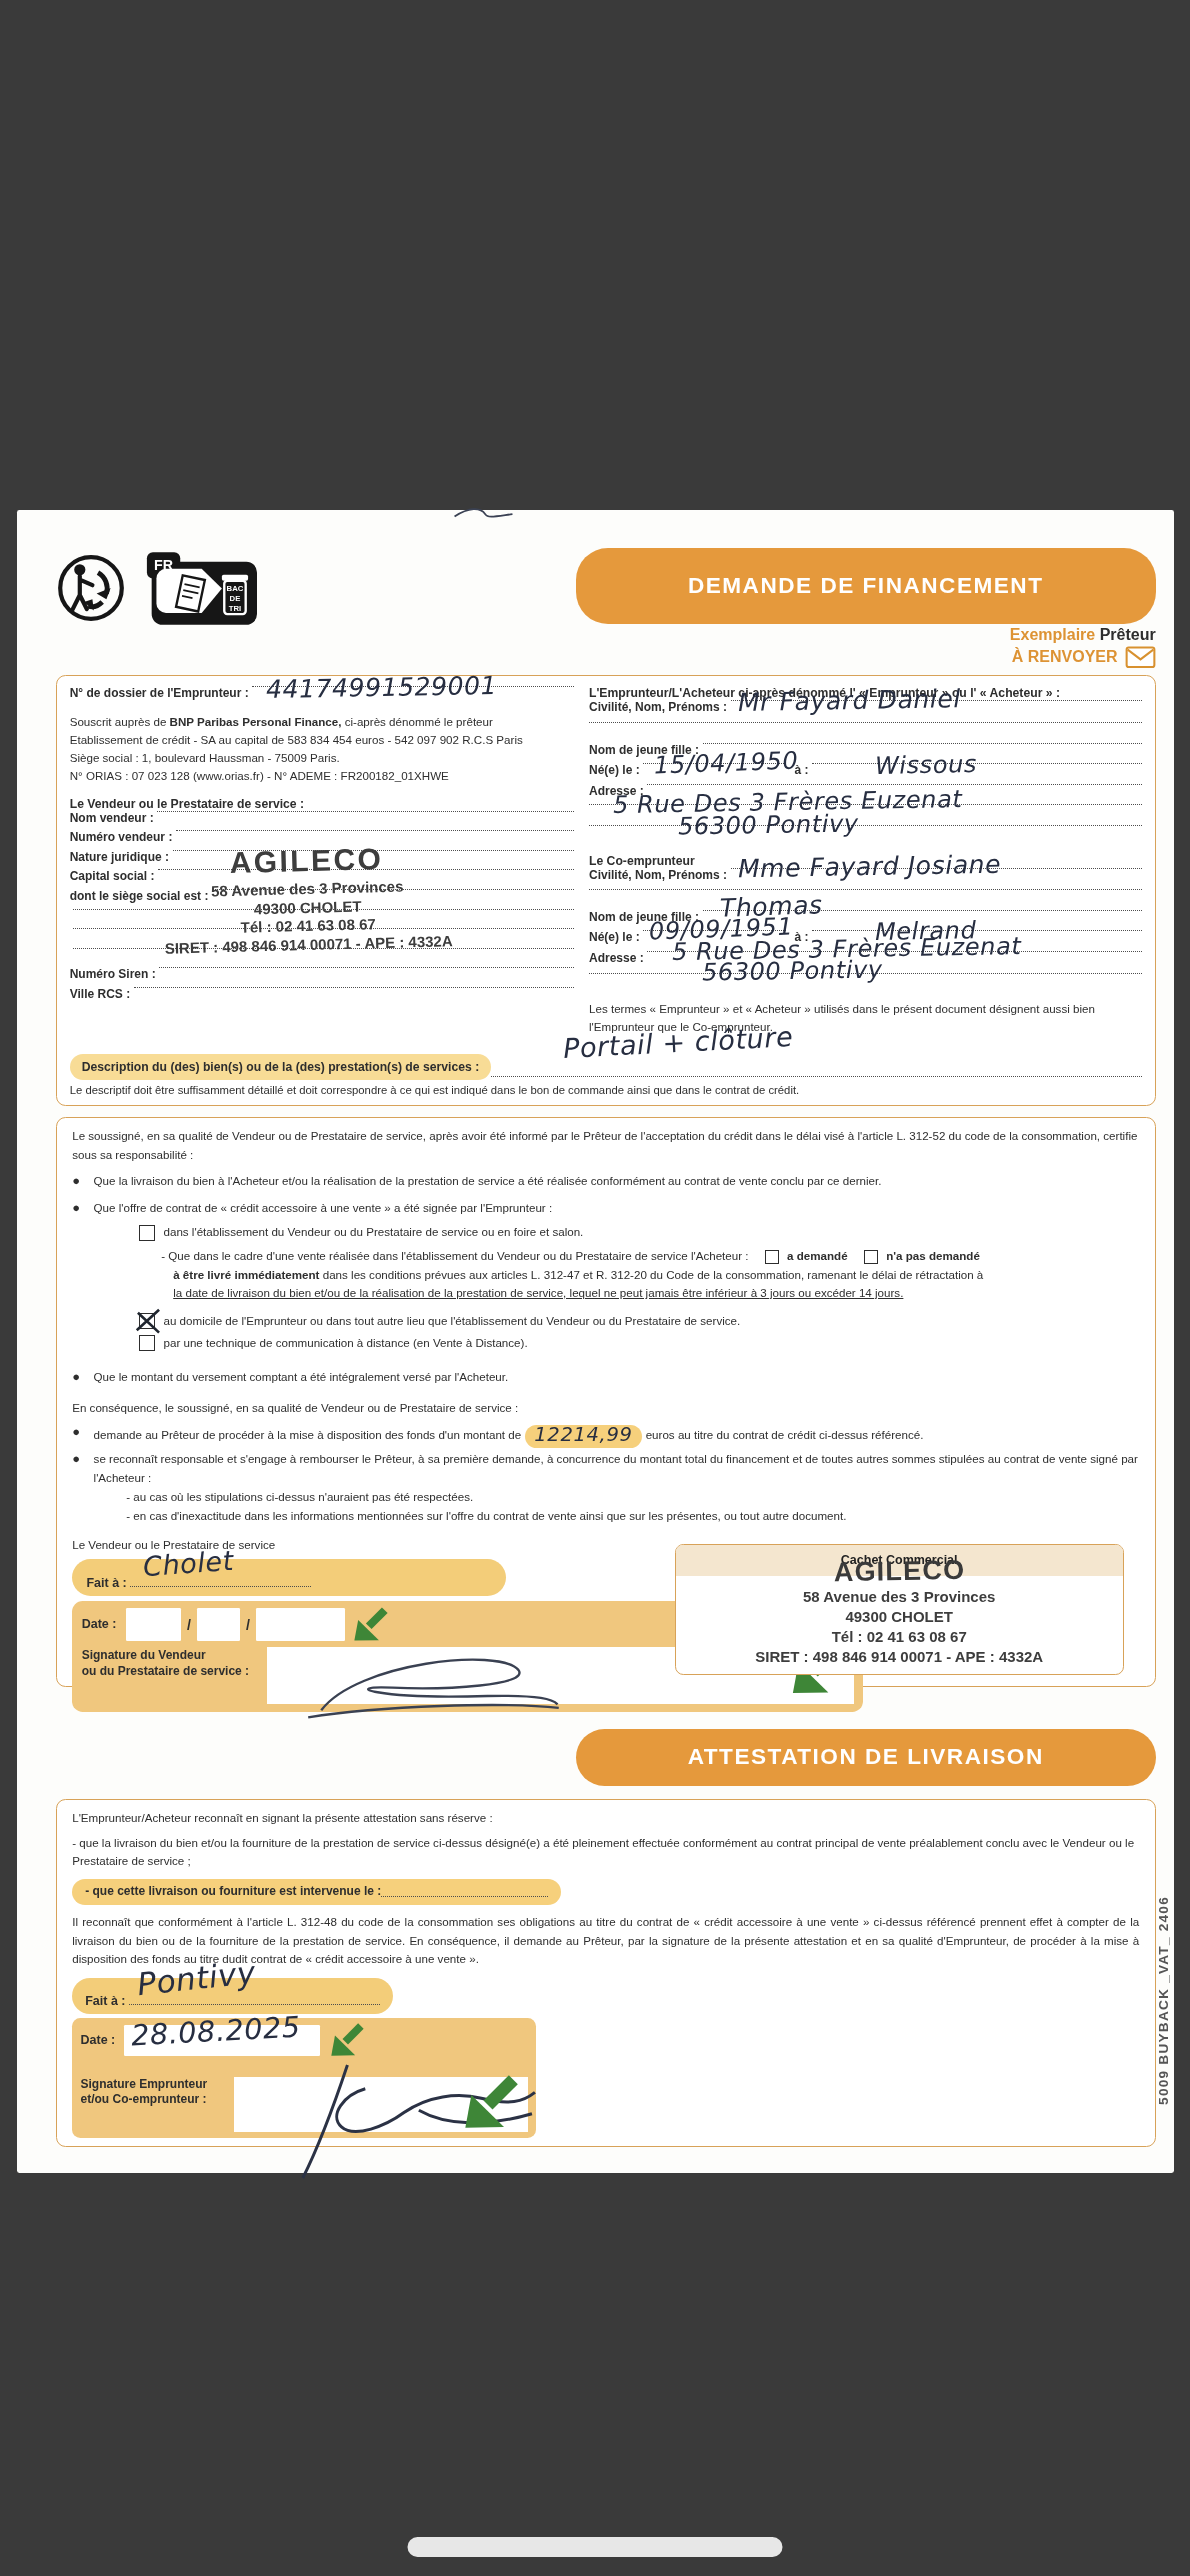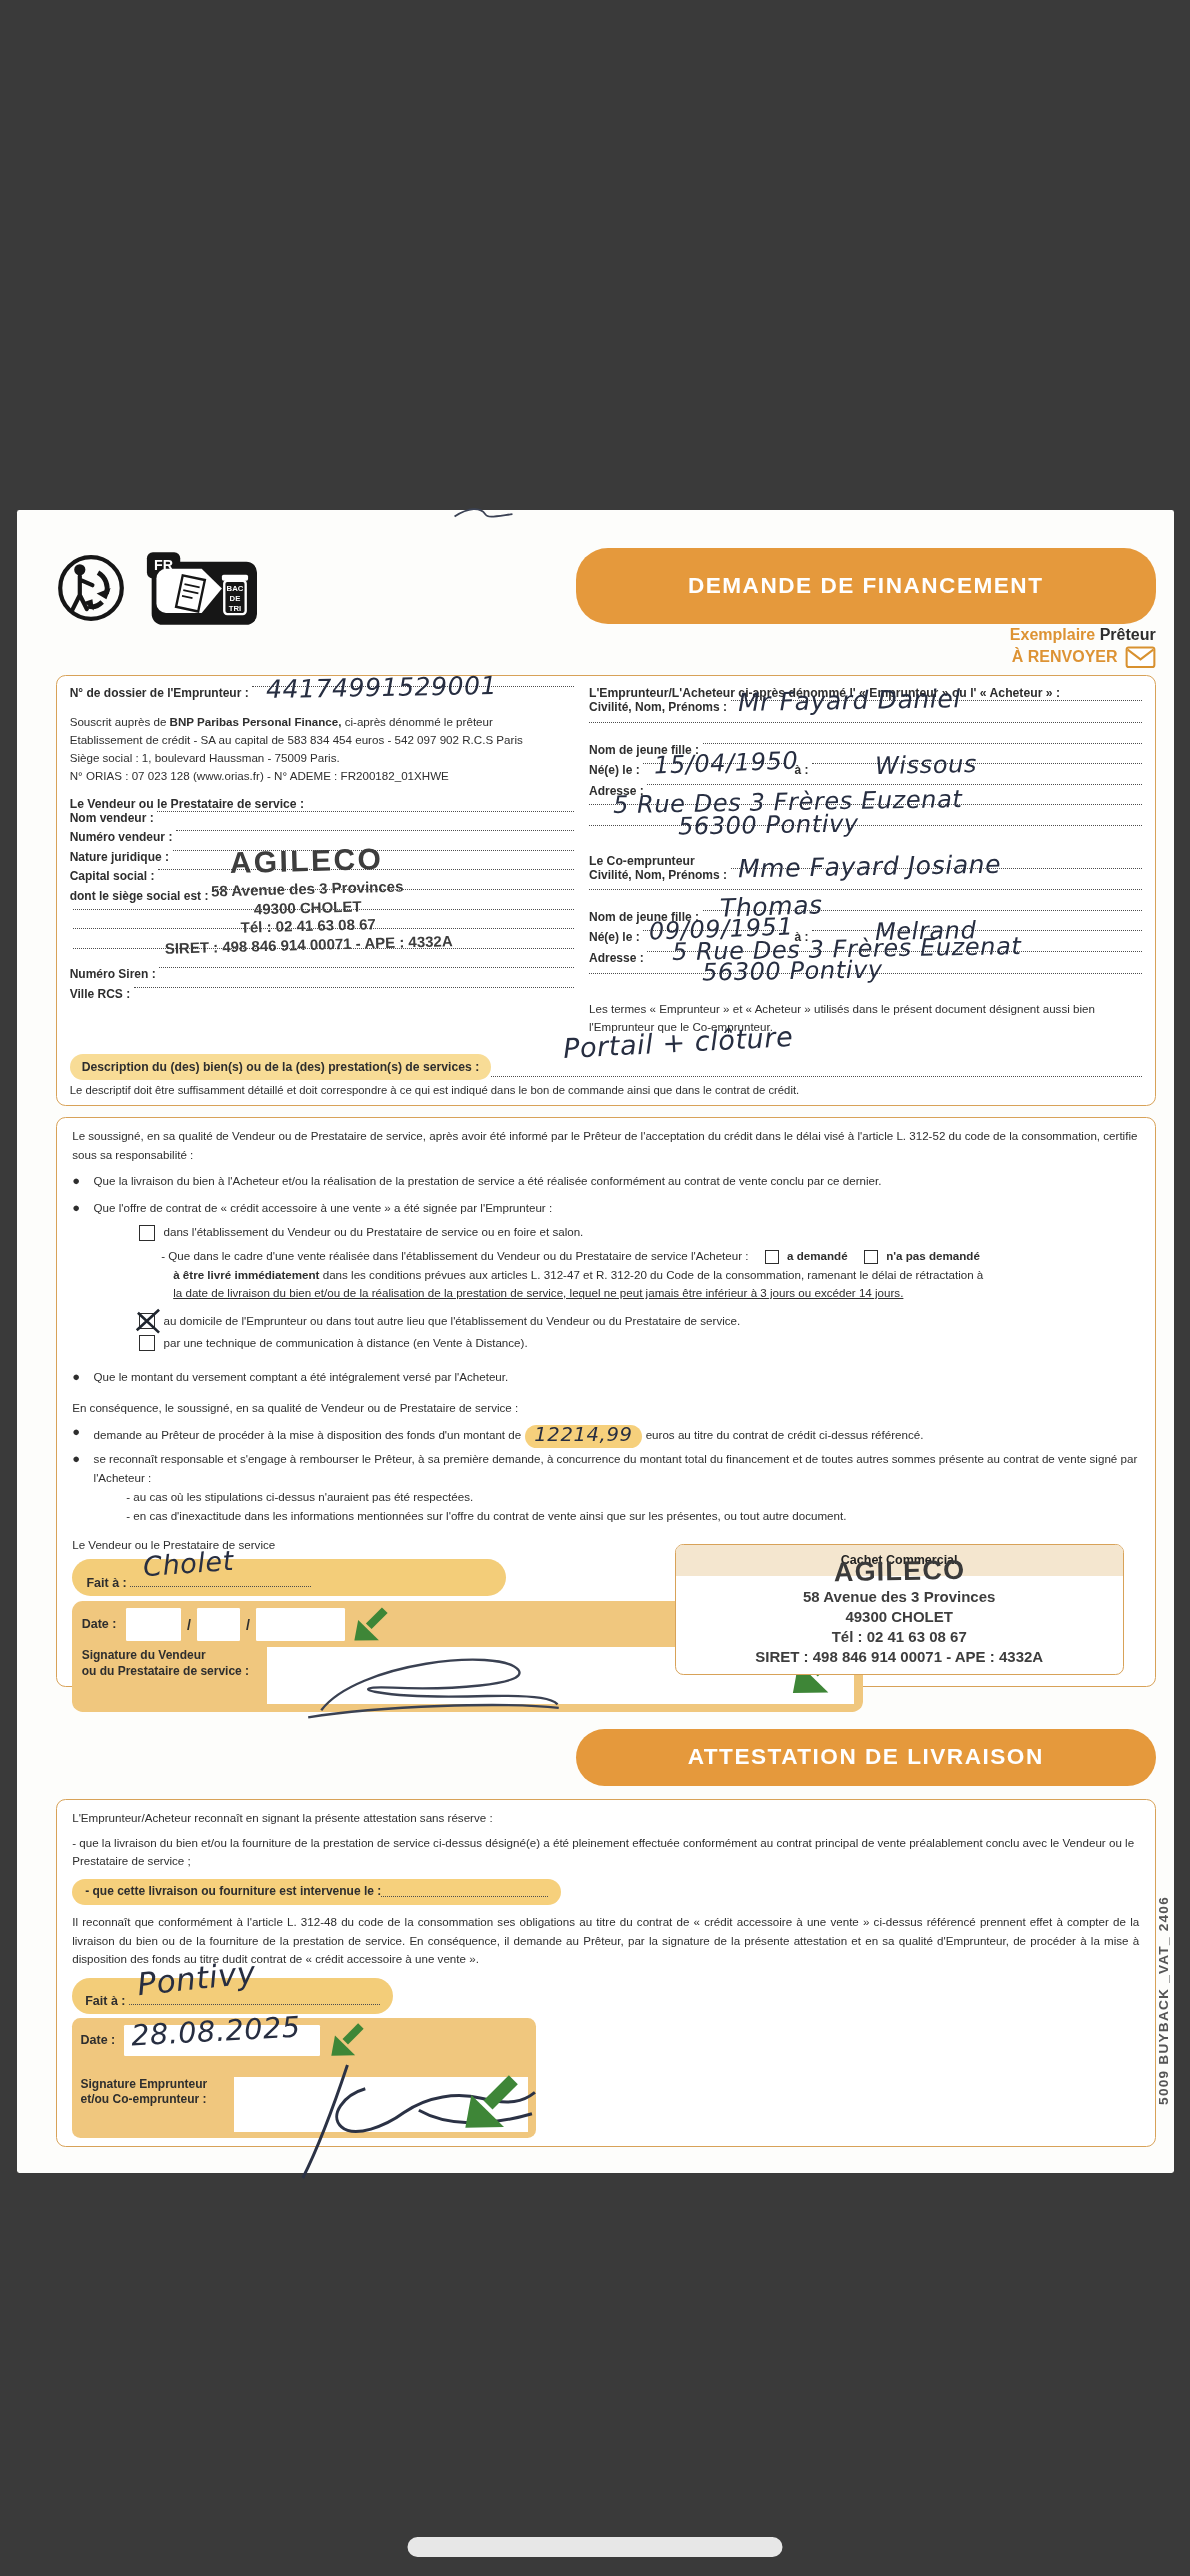--- a/index.html
+++ b/index.html
@@ -385,21 +385,21 @@
       <div class="p2x" style="margin-top:13px;">En conséquence, le soussigné, en sa qualité de Vendeur ou de Prestataire de service :</div>
 
       <div class="bullet" style="margin-top:4.8px;">
         <span class="bdot">●</span>
         <span class="btxt">
           <span>demande au Prêteur de procéder à la mise à disposition des fonds d'un montant de</span><span class="amount-pill"><span class="ahw">12214,99</span></span><span>euros au titre du contrat de crédit ci-dessus référencé.</span>
         </span>
       </div>
       <div class="bullet" style="margin-top:4.8px;">
         <span class="bdot">●</span>
-        <span class="btxt">se reconnaît responsable et s'engage à rembourser le Prêteur, à sa première demande, à concurrence du montant total du financement et de toutes autres sommes présente au contrat de vente signé par l'Acheteur :</span>
+        <span class="btxt">se reconnaît responsable et s'engage à rembourser le Prêteur, à sa première demande, à concurrence du montant total du financement et de toutes autres sommes stipulées au contrat de vente signé par l'Acheteur :</span>
       </div>
       <div class="dashline" style="margin-left:54px;margin-top:1.2px;">- au cas où les stipulations ci-dessus n'auraient pas été respectées.</div>
       <div class="dashline" style="margin-left:54px;margin-top:0;">- en cas d'inexactitude dans les informations mentionnées sur l'offre du contrat de vente ainsi que sur les présentes, ou tout autre document.</div>
 
       <div class="sign-area">
         <div class="p2x">Le Vendeur ou le Prestataire de service</div>
 
         <div class="fait-bar">
           <span class="flabel">Fait à :</span>
           <span class="dot" style="max-width:196px;"></span>

